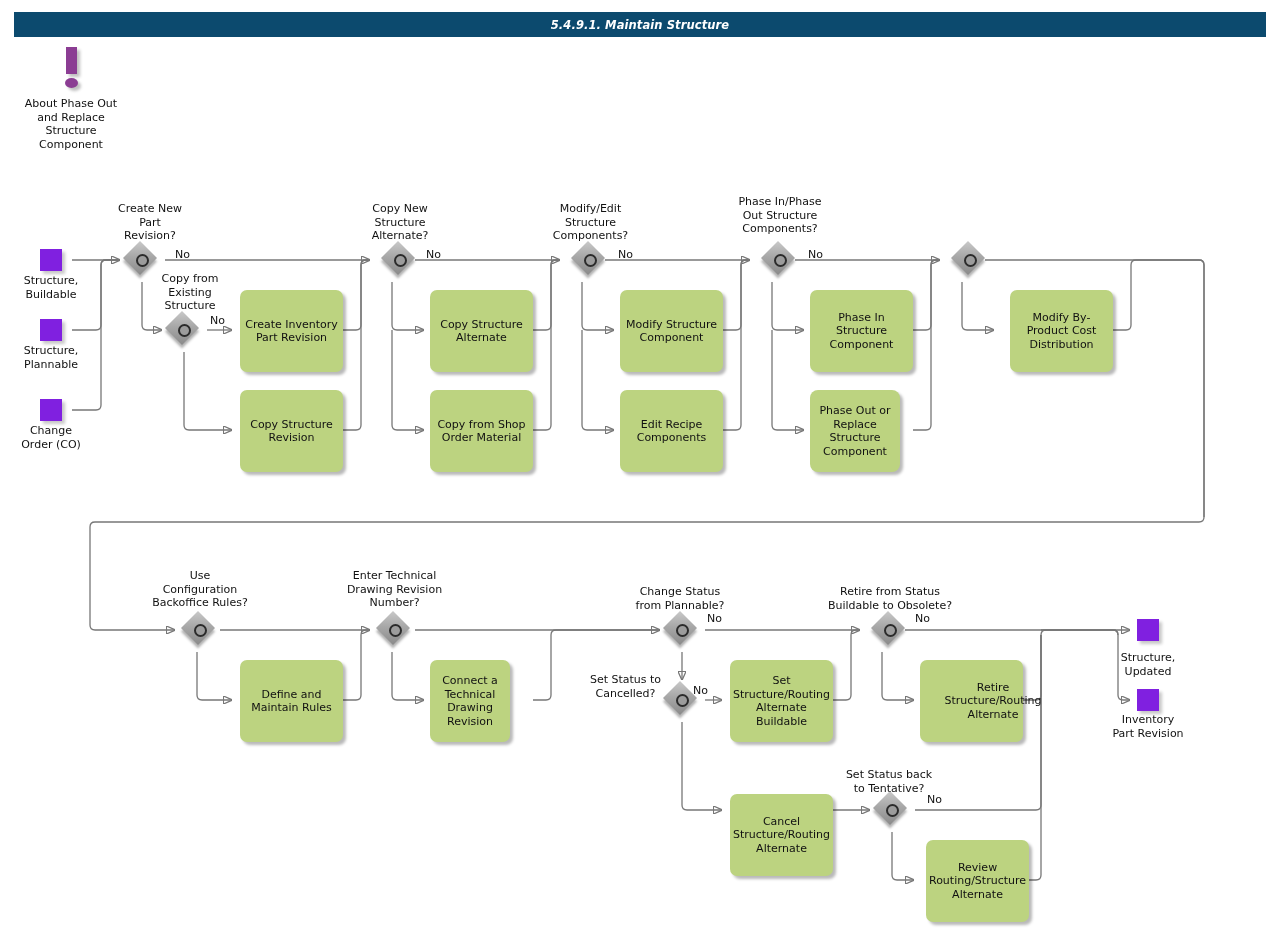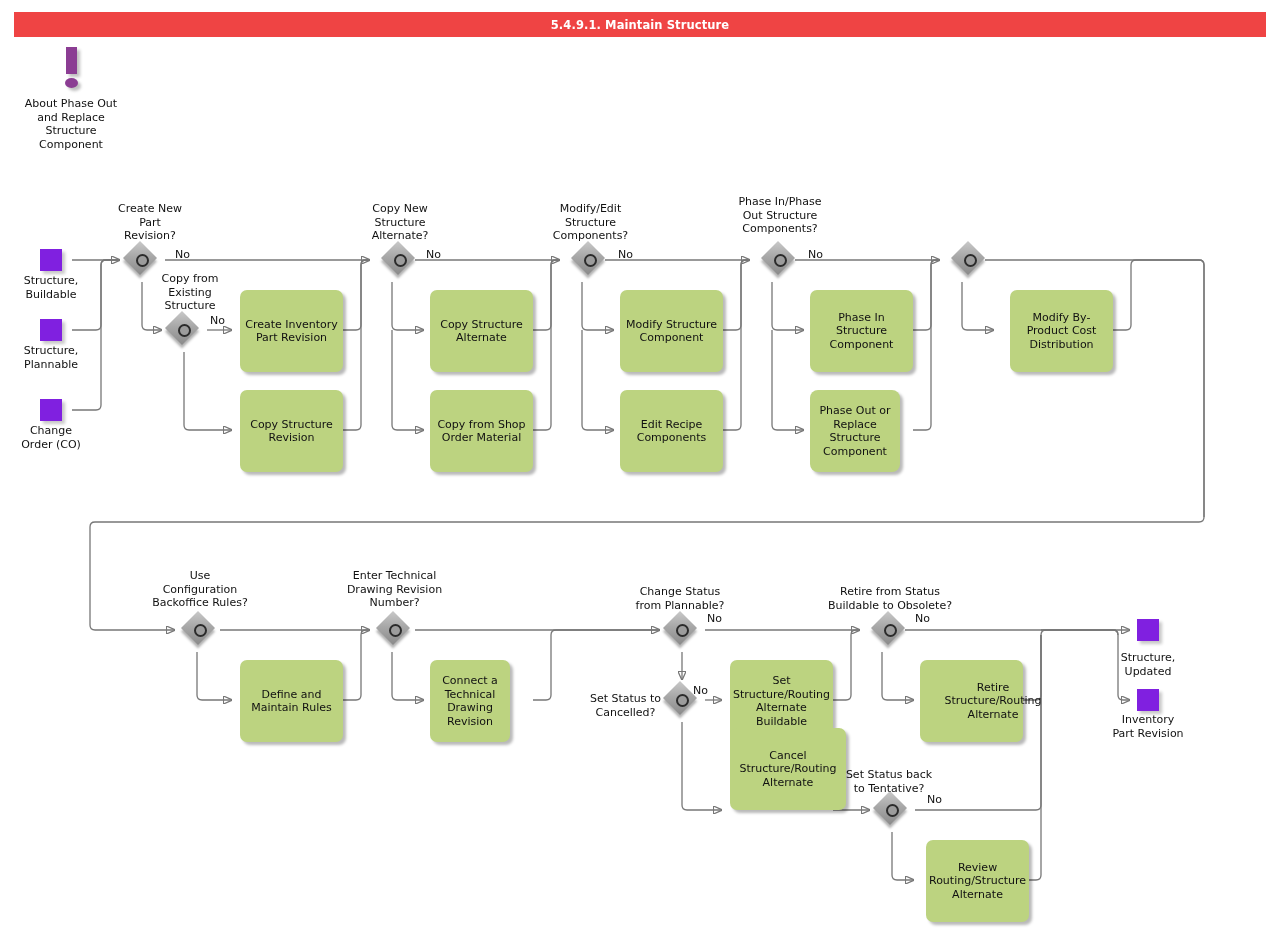--- a/index.html
+++ b/index.html
@@ -9,25 +9,26 @@
     background: #ffffff;
     font-family: "DejaVu Sans", sans-serif;
     overflow: hidden;
   }
   #canvas { position: relative; width: 1280px; height: 930px; }
 
   
   #titlebar {
     position: absolute; left: 14px; top: 12px;
     width: 1252px; height: 25px;
-    background: #ef4444;
+    background: #0c4a6e;
     color: #ffffff;
     font-size: 11.5px; font-weight: bold;
     display: flex; align-items: center; justify-content: center;
     letter-spacing: .1px;
+    font-style: italic;
   }
 
   
   #edges { position: absolute; left: 0; top: 0; width: 1280px; height: 930px; }
   #edges path, #edges line { fill: none; stroke: #777777; stroke-width: 1.3; }
 
   
   .task {
     position: absolute;
     background: #bcd380;
@@ -276,21 +277,21 @@
     <div class="gw-ring"></div>
   </div>
   <div class="caption" style="left:615px; top:585px; width:130px;">Change Status
 from Plannable?</div>
   <div class="edge-label" style="left:707px; top:613px;">No</div>
 
   <div class="gateway" style="left:665px; top:683px;">
     <div class="gw-diamond"></div>
     <div class="gw-ring"></div>
   </div>
-  <div class="caption" style="left:578px; top:673px; width:95px;margin-top:19px;">Set Status to
+  <div class="caption" style="left:578px; top:673px; width:95px;">Set Status to
 Cancelled?</div>
   <div class="edge-label" style="left:693px; top:685px;">No</div>
 
   <div class="gateway" style="left:873px; top:613px;">
     <div class="gw-diamond"></div>
     <div class="gw-ring"></div>
   </div>
   <div class="caption" style="left:810px; top:585px; width:160px;">Retire from Status
 Buildable to Obsolete?</div>
   <div class="edge-label" style="left:915px; top:613px;">No</div>
@@ -334,21 +335,21 @@
   <div class="task" style="left:240px; top:660px; width:103px; height:82px;">Define and
 Maintain Rules</div>
   <div class="task" style="left:430px; top:660px; width:80px; height:82px;">Connect a
 Technical
 Drawing
 Revision</div>
   <div class="task" style="left:730px; top:660px; width:103px; height:82px;">Set
 Structure/Routing
 Alternate
 Buildable</div>
-  <div class="task" style="left:730px; top:728px; width:116px; height:82px;">Cancel
+  <div class="task" style="left:730px; top:794px; width:103px; height:82px;">Cancel
 Structure/Routing
 Alternate</div>
   <div class="task" style="left:920px; top:660px; width:103px; height:82px;padding-left:48px;">Retire
 Structure/Routing
 Alternate</div>
   <div class="task" style="left:920px; top:840px; width:103px; height:82px;margin-left:6px;">Review
 Routing/Structure
 Alternate</div>
 
 </div>

